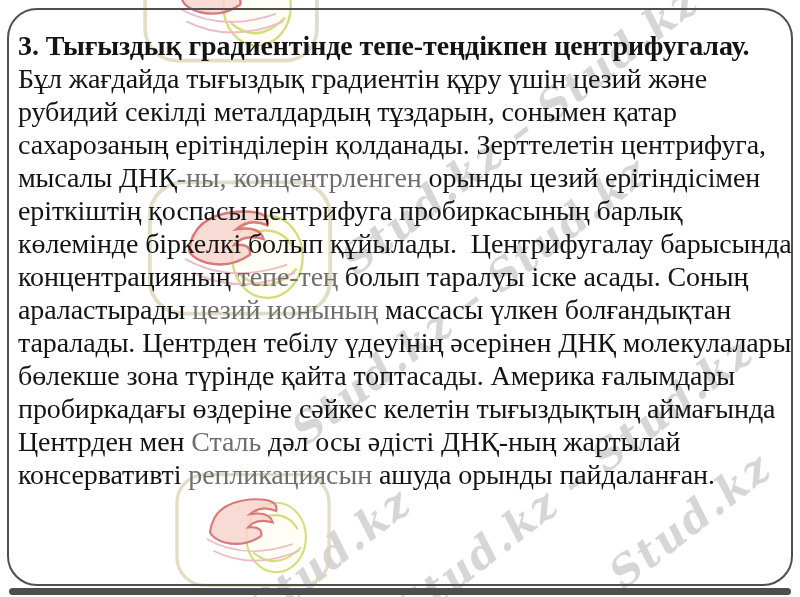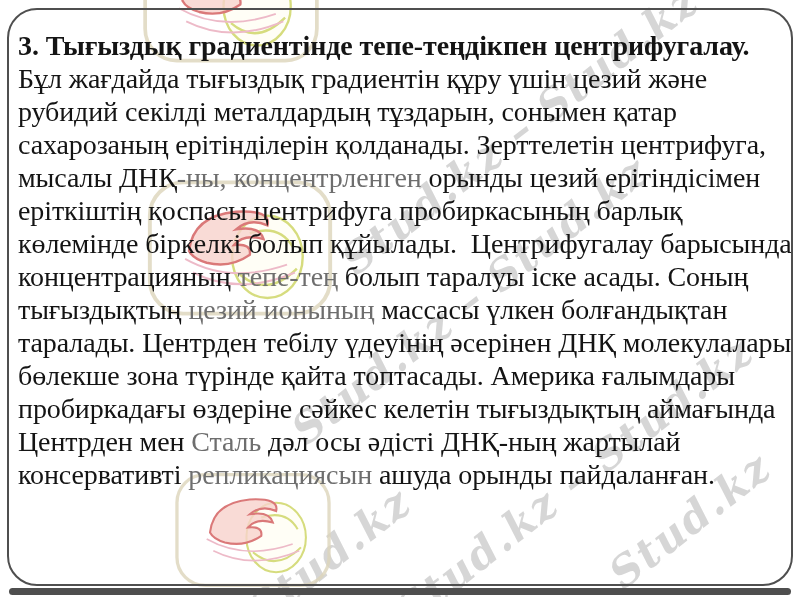--- a/index.html
+++ b/index.html
@@ -109,21 +109,21 @@
 
   <div class="slide-text">
       <div class="line"><span class="seg bold">3. Тығыздық градиентінде тепе-теңдікпен центрифугалау.</span></div>
       <div class="line"><span class="seg normal">Бұл жағдайда тығыздық градиентін құру үшін цезий және</span></div>
       <div class="line"><span class="seg normal">рубидий секілді металдардың тұздарын, сонымен қатар</span></div>
       <div class="line"><span class="seg normal">сахарозаның ерітінділерін қолданады. Зерттелетін центрифуга,</span></div>
       <div class="line"><span class="seg normal">мысалы ДНҚ</span><span class="seg gray">-ны, концентрленген</span><span class="seg normal"> орынды цезий ерітіндісімен</span></div>
       <div class="line"><span class="seg normal">еріткіштің қоспасы центрифуга пробиркасының барлық</span></div>
       <div class="line"><span class="seg normal">көлемінде біркелкі болып құйылады.  Центрифугалау барысында</span></div>
       <div class="line"><span class="seg normal">концентрацияның </span><span class="seg gray">тепе-тең</span><span class="seg normal"> болып таралуы іске асады. Соның</span></div>
-      <div class="line"><span class="seg normal">тығыздықтың </span><span class="seg gray">цезий ионының</span><span class="seg normal"> массасы үлкен болғандықтан</span></div>
+      <div class="line"><span class="seg normal">араластырады </span><span class="seg gray">цезий ионының</span><span class="seg normal"> массасы үлкен болғандықтан</span></div>
       <div class="line"><span class="seg normal">таралады. Центрден тебілу үдеуінің әсерінен ДНҚ молекулалары</span></div>
       <div class="line"><span class="seg normal">бөлекше зона түрінде қайта топтасады. Америка ғалымдары</span></div>
       <div class="line"><span class="seg normal">пробиркадағы өздеріне сәйкес келетін тығыздықтың аймағында</span></div>
       <div class="line"><span class="seg normal">Центрден мен </span><span class="seg gray">Сталь</span><span class="seg normal"> дәл осы әдісті ДНҚ-ның жартылай</span></div>
       <div class="line"><span class="seg normal">консервативті </span><span class="seg gray">репликациясын</span><span class="seg normal"> ашуда орынды пайдаланған.</span></div>
     </div>
 
   <div class="slide-border"></div>
   <div class="slide-bottom-edge"></div>
 

